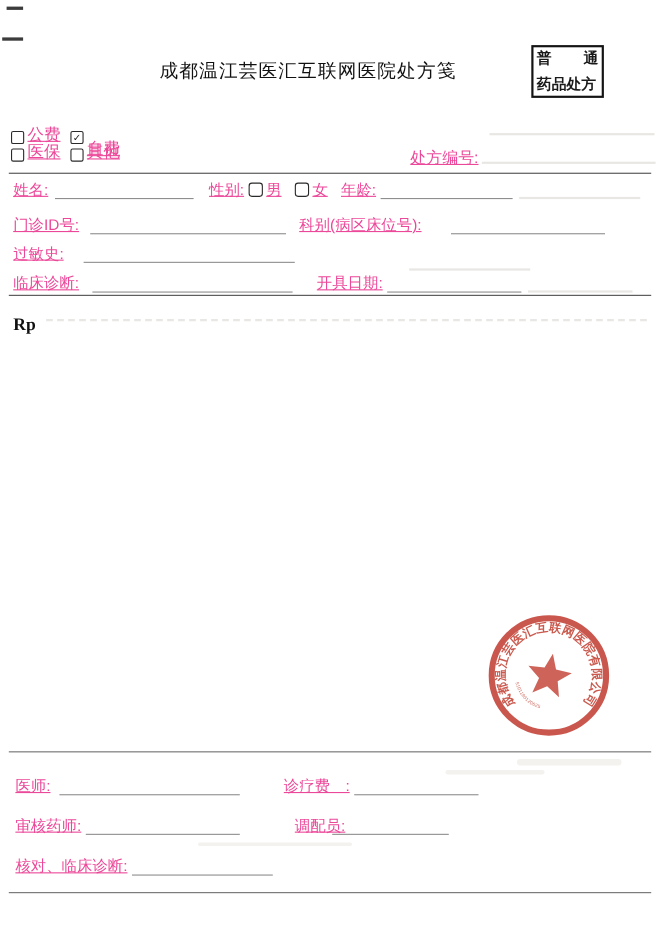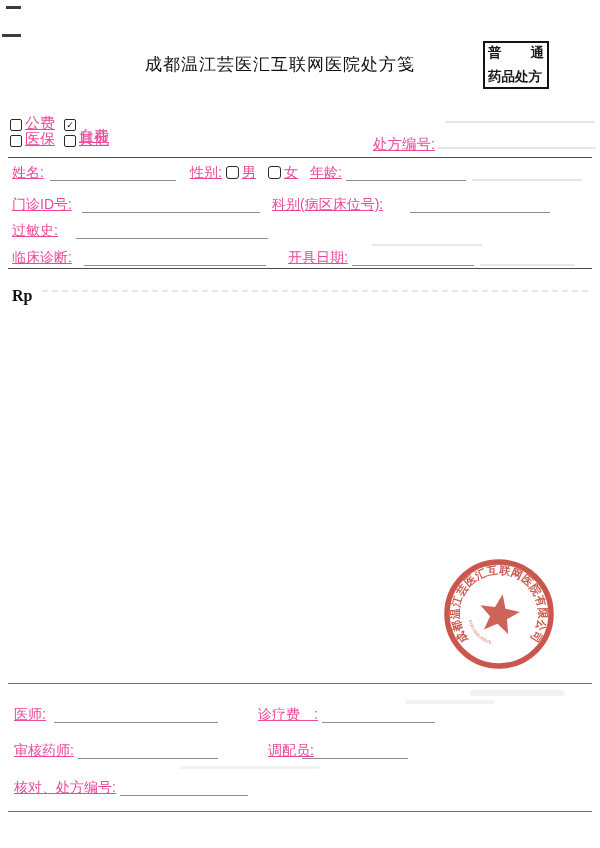--- a/index.html
+++ b/index.html
@@ -126,20 +126,20 @@
   <div class="u" style="left:54px;top:708px;width:164px;"></div>
   <span class="lb" style="left:258px;top:706px;">诊疗费　:</span>
   <div class="u" style="left:322px;top:708px;width:113px;"></div>
   <div class="smudge" style="left:405px;top:700px;width:90px;height:4px;"></div>
 
   <span class="lb" style="left:14px;top:742px;text-align:right;">审核药师:</span>
   <div class="u" style="left:78px;top:744px;width:140px;"></div>
   <span class="lb" style="left:268px;top:742px;">调配员:</span>
   <div class="u" style="left:302px;top:744px;width:106px;"></div>
 
-  <span class="lb" style="left:14px;top:779px;">核对、处方编号:</span>
+  <span class="lb" style="left:14px;top:779px;">核对、临床诊断:</span>
   <div class="u" style="left:120px;top:781px;width:128px;"></div>
   <div class="smudge" style="left:180px;top:766px;width:140px;height:3px;"></div>
 
   <div class="hr hr-lt" style="left:8px;top:811px;width:584px;"></div>
 
 
 </div>
 
 </body></html>

